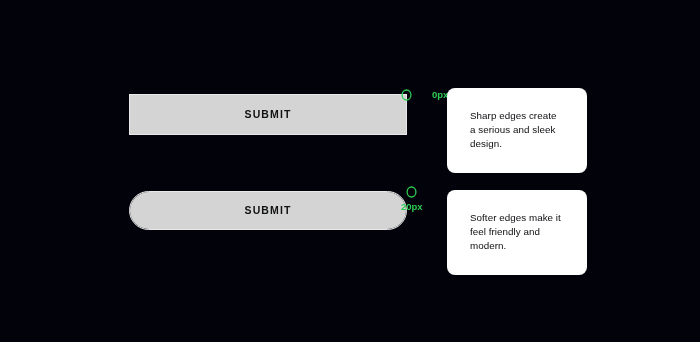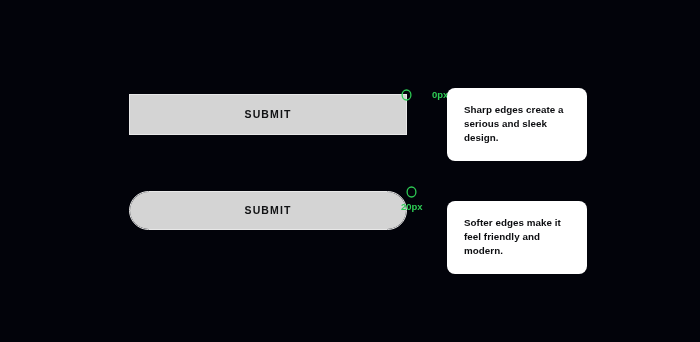--- a/index.html
+++ b/index.html
@@ -106,30 +106,30 @@
     left: 447px;
     width: 140px;
     background: #ffffff;
     border-radius: 8px;
     box-sizing: border-box;
     padding: 9px 11px 10px 11px;
     display: flex;
     align-items: center;
   }
   .row-sharp .callout { top: 0px;  min-height: 43px; }
-  .row-soft  .callout { top: 16px;  min-height: 42px; }
+  .row-soft  .callout { top: 5px;  min-height: 42px; }
 
   .callout-text {
     font-family: "Liberation Sans", sans-serif;
     font-size: 9.8px;
-    font-weight: bold;
+    font-weight: normal;
     line-height: 1.42;
     color: #0c0d10;
     letter-spacing: 0.05px;
-    margin: 6px;
+    margin: 12px;
   }
 </style>
 </head>
 <body>
 
 <div class="canvas">
 
   <div class="row row-sharp">
 
     <button class="btn">

